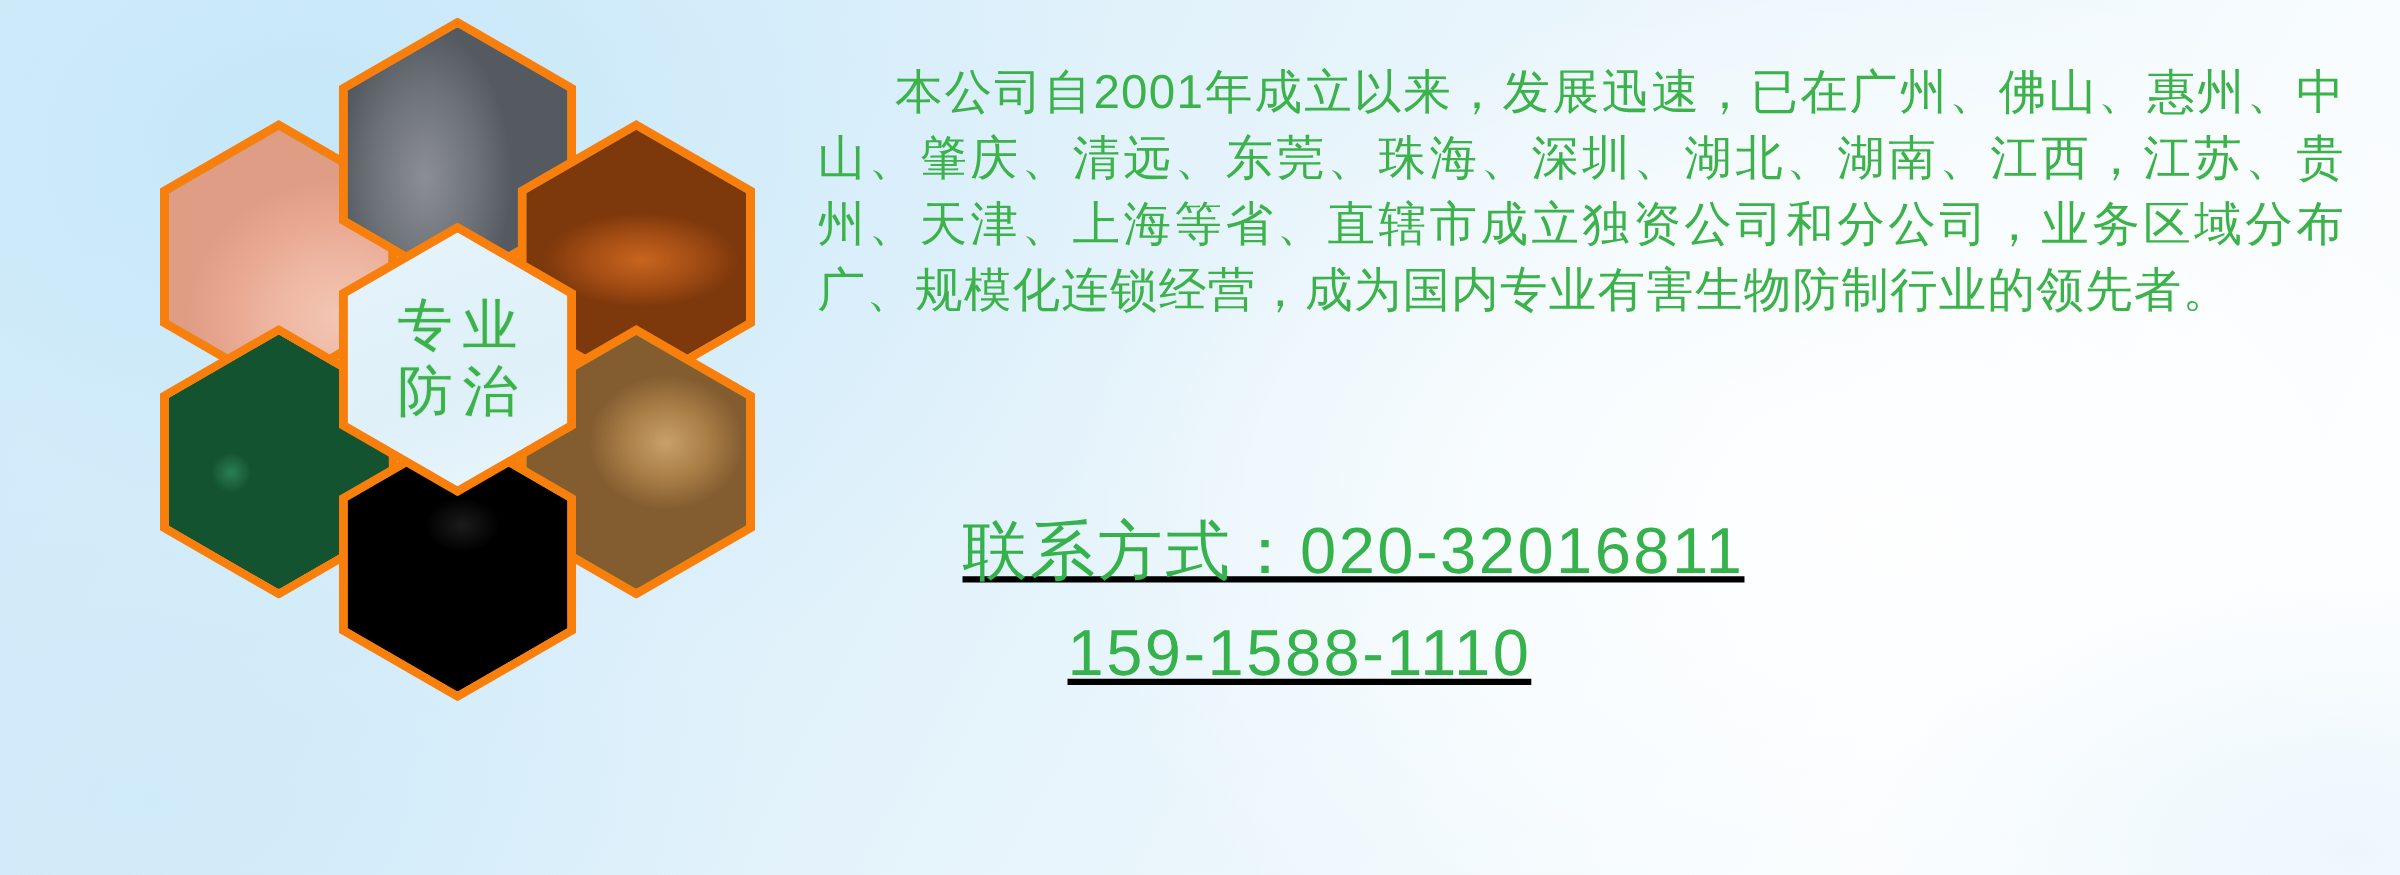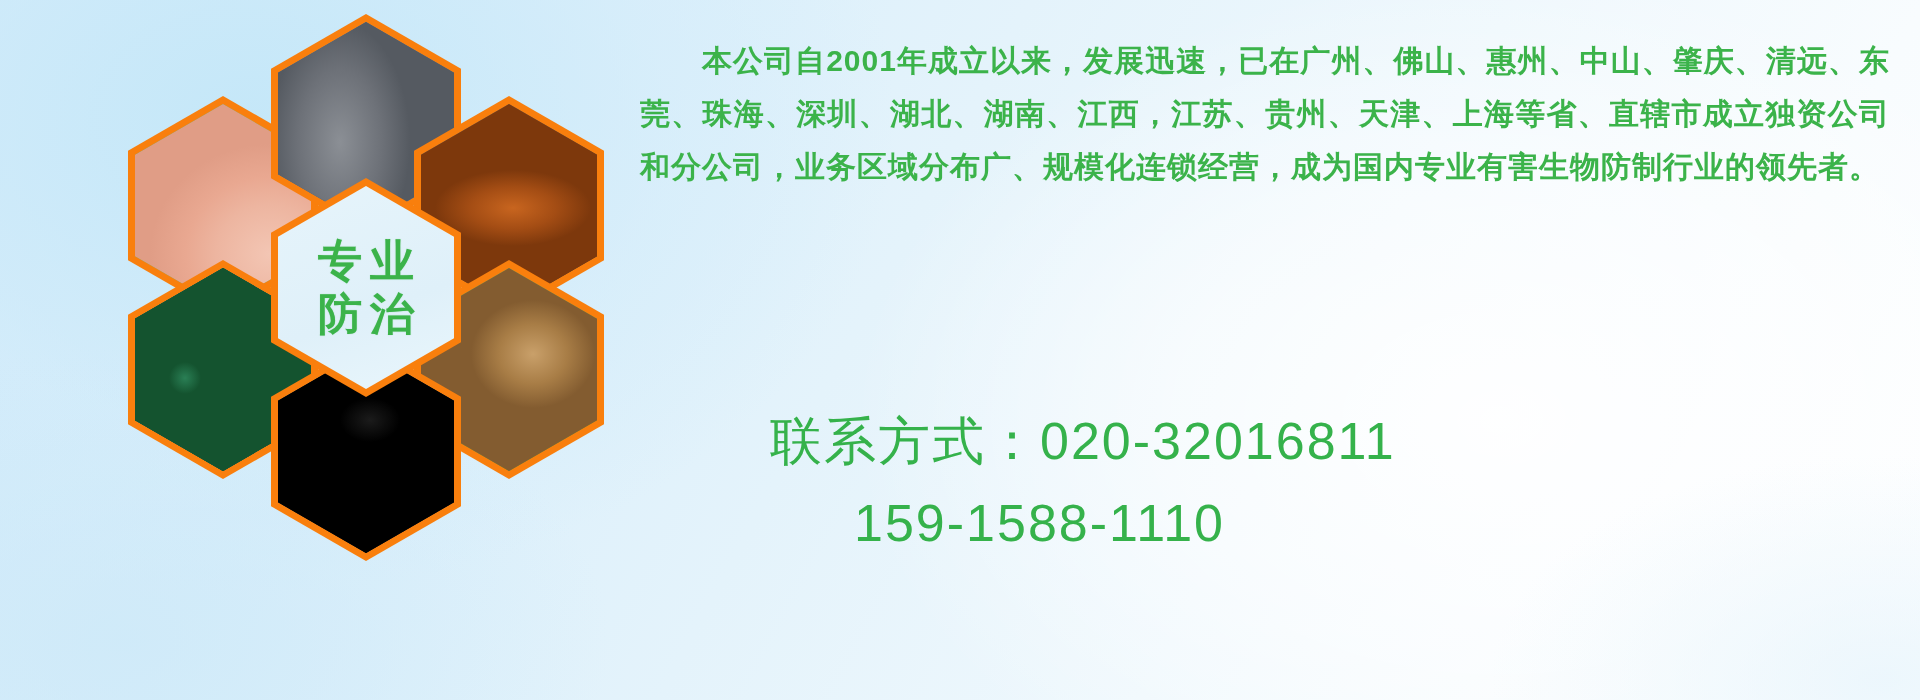--- a/index.html
+++ b/index.html
@@ -52,21 +52,21 @@
   #hex-cockroach  {left:319px;top:104px;}
 
   #hex-center .inner{background:linear-gradient(160deg,#e6f4fb 0%,#dff0f9 60%,#e9f6fc 100%);}
   .hex-label{
     position:absolute;left:0;top:0;width:176px;height:203px;
     display:flex;flex-direction:column;align-items:center;justify-content:center;
     gap:6px;
   }
   .hex-label span{
     color:#3bb34a;
-    font-size:44px;font-weight:bold;letter-spacing:8px;
+    font-size:44px;font-weight:normal;letter-spacing:8px;
     line-height:1.06;text-indent:8px;
     text-shadow:0 0 1px rgba(59,179,74,.5);
   }
 
   
   .art-mosquito{background:
       radial-gradient(ellipse 120px 110px at 135px 150px,#f3c6b4 0%,#edb5a0 45%,#e9a891 70%,#e09d86 100%),
       linear-gradient(145deg,#5f9b2d 0%,#79b73d 40%,#4e8a26 100%);}
   .art-rats{background:
       radial-gradient(ellipse 70px 120px at 62px 120px,#8b8f95 0%,#6d7178 60%,#555a61 100%),
@@ -87,32 +87,32 @@
       linear-gradient(155deg,#cdb796 0%,#b89d79 35%,#9c8160 70%,#7d6647 100%);}
   .art-stinkbug{background:
       radial-gradient(ellipse 62px 54px at 112px 86px,#c9a06a 0%,#a87d46 55%,#835c30 100%),
       linear-gradient(150deg,#9ec64f 0%,#86b63e 40%,#6da32f 75%,#558a23 100%);}
 
   
   #body-copy{
     position:absolute;left:640px;top:34px;width:1250px;
   }
   #body-copy p{
-    margin:0;
+    margin:14px;
     color:#3bb34a;
-    font-size:30px;
+    font-size:38px;
     line-height:53px;
     text-indent:62px;
     text-align:justify;
-    font-weight:bold;
+    font-weight:normal;
     letter-spacing:1px;
   }
 
   #contact-block{
-    position:absolute;left:770px;top:400px;width:1120px;
+    position:absolute;left:770px;top:400px;width:1120px;text-decoration:underline;
   }
   .contact-line{
     color:#35b24b;
     font-size:52px;
     font-weight:normal;
     letter-spacing:2px;
     line-height:82px;
     white-space:nowrap;
   }
   #contact-line-1{margin-left:0;}

